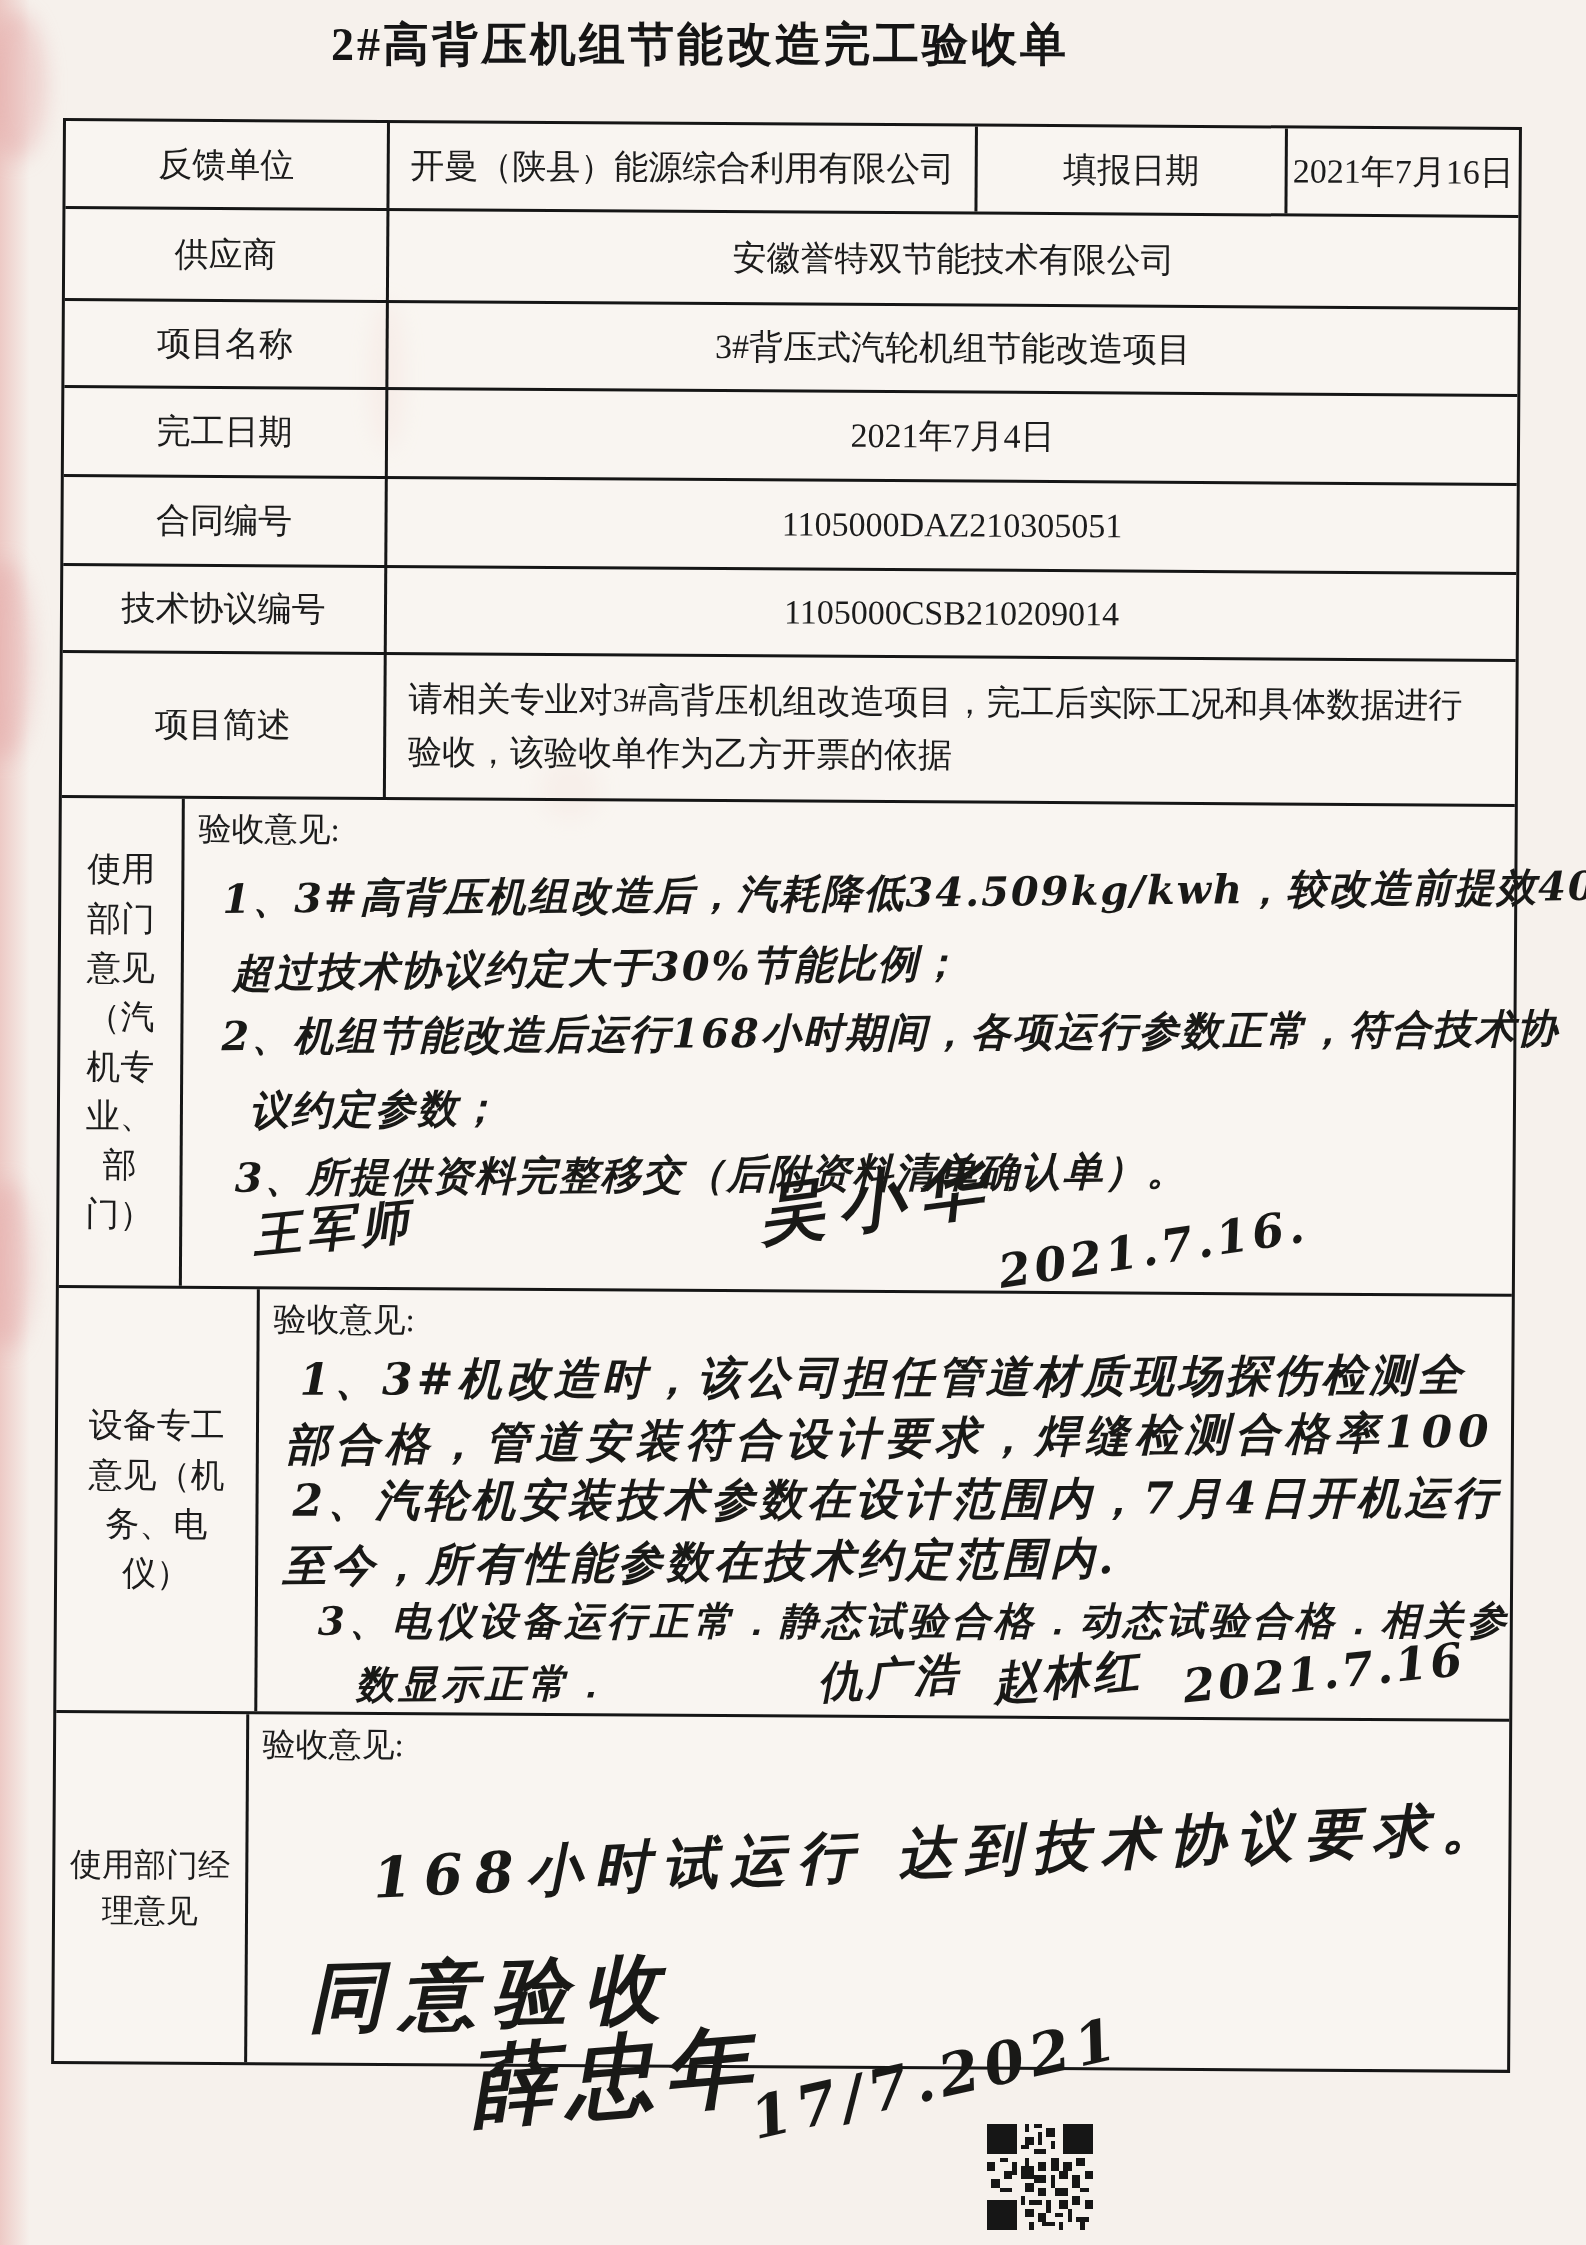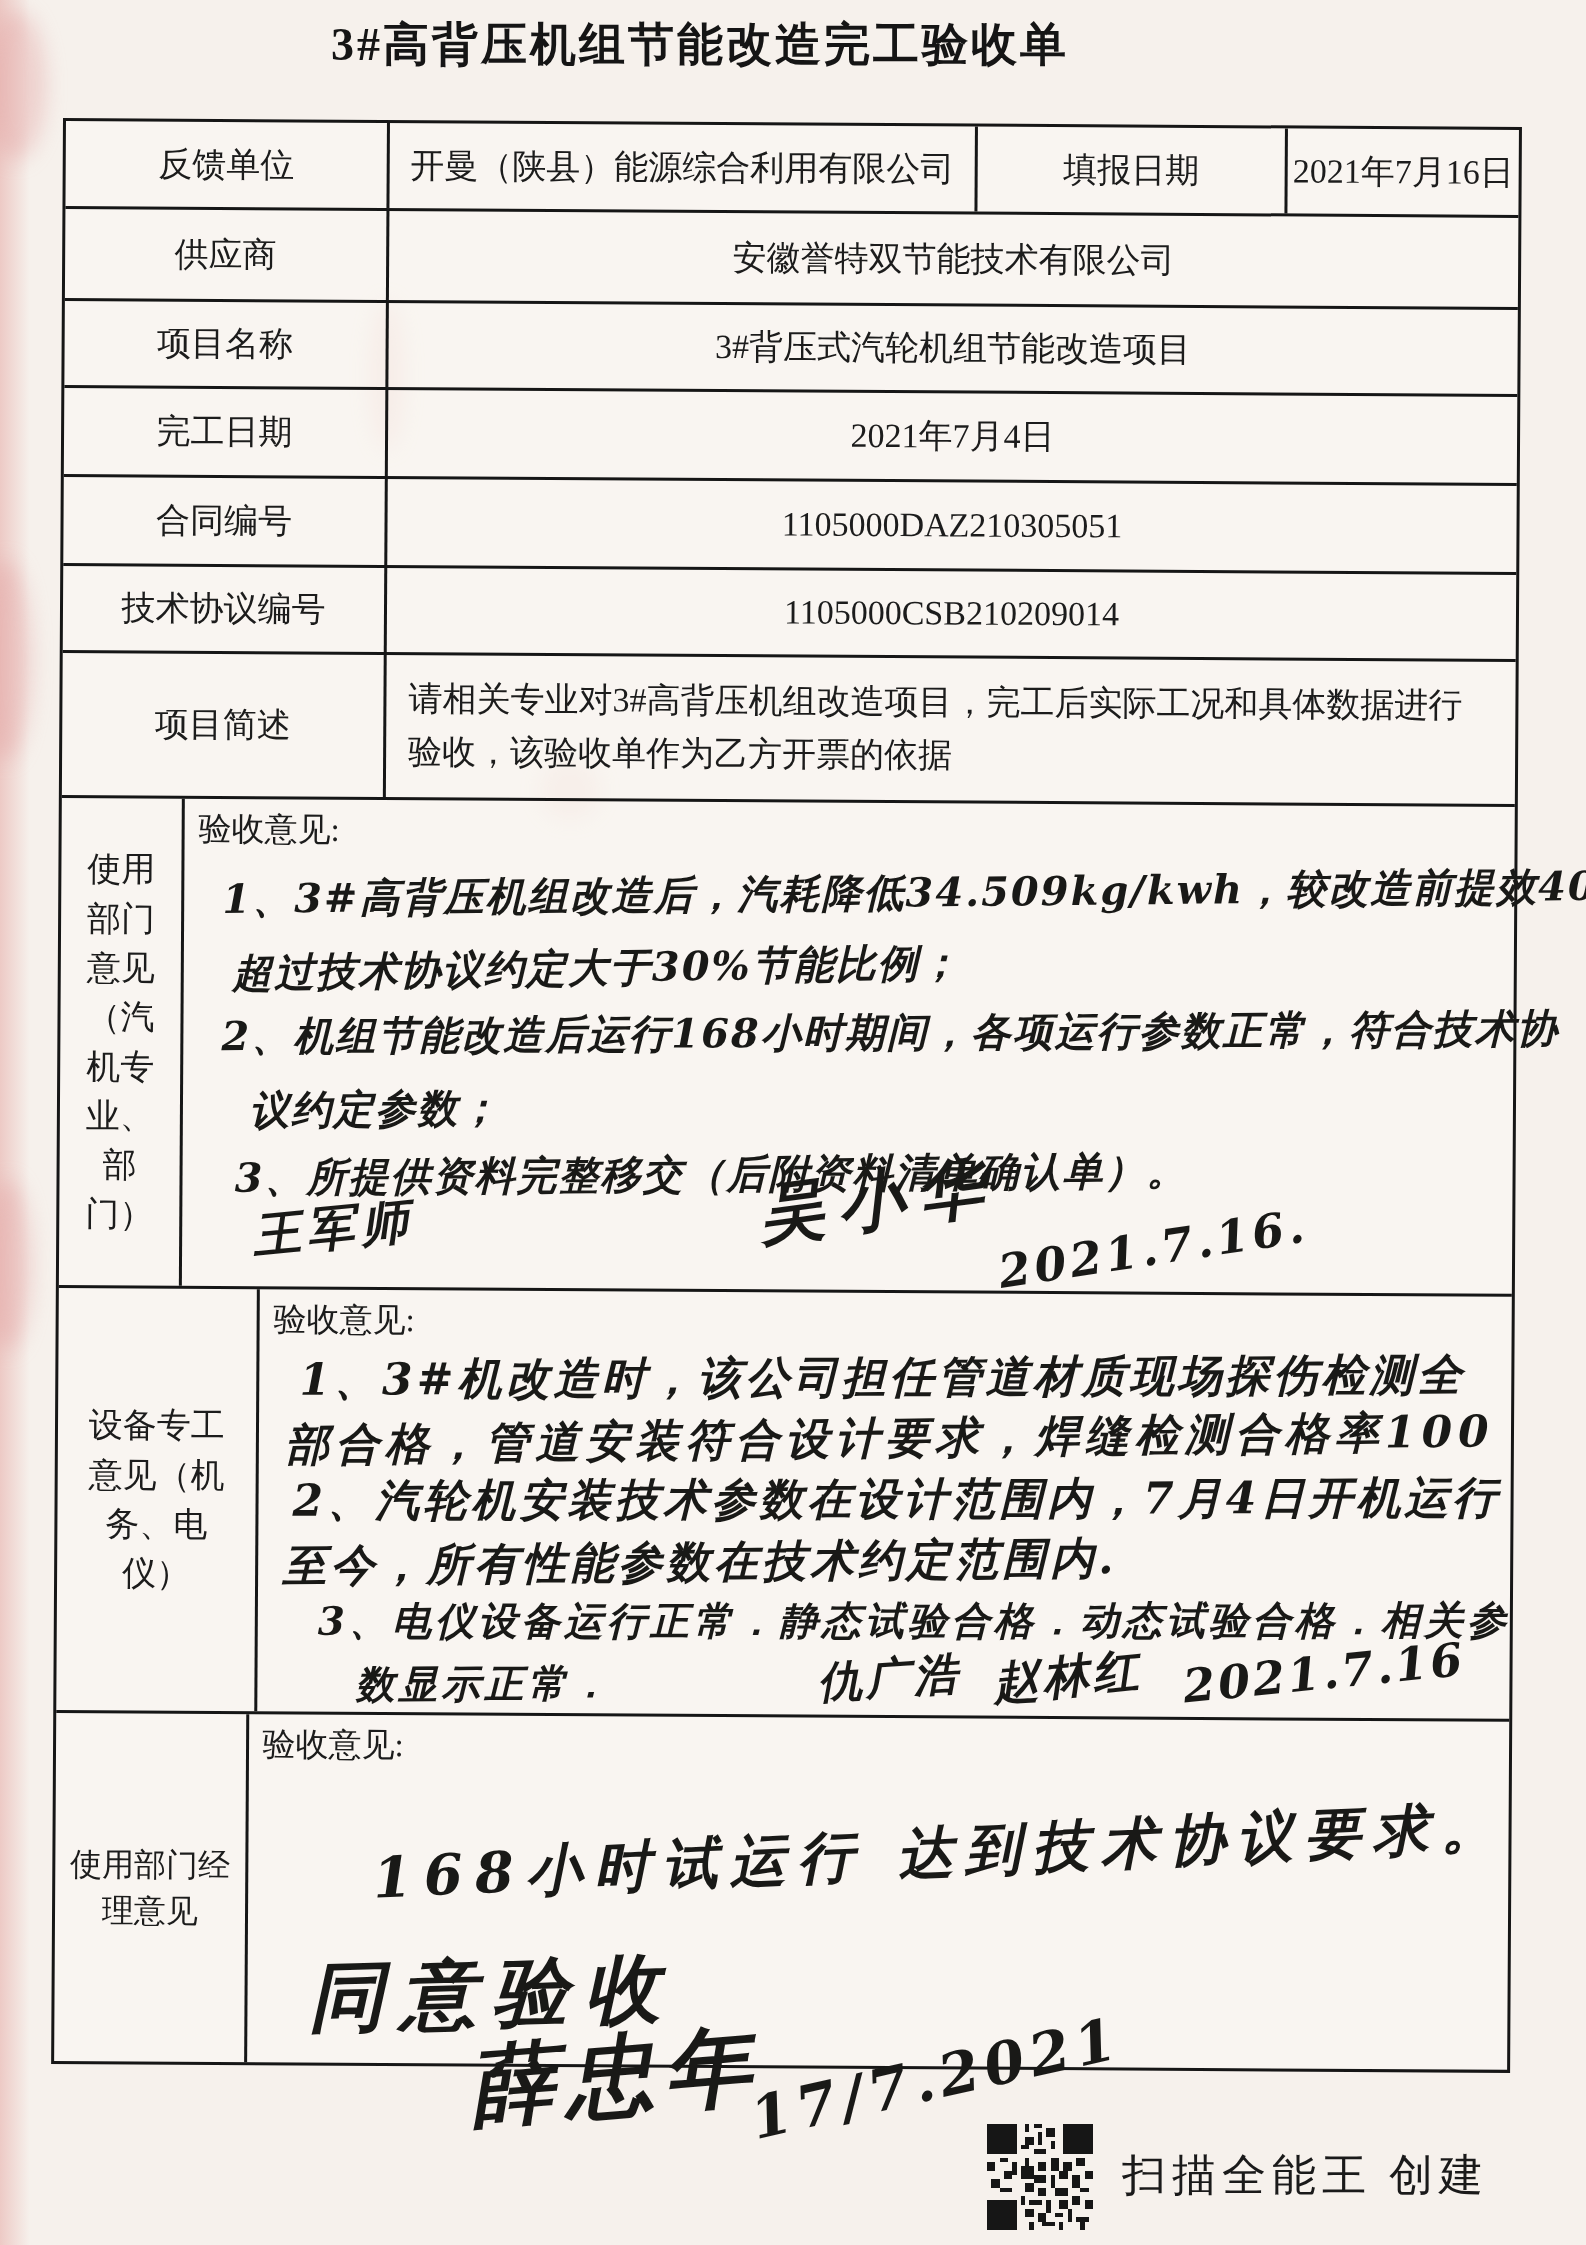--- a/index.html
+++ b/index.html
@@ -81,21 +81,21 @@
 
 <div class="page">
 
   <div class="tint-left"></div>
   <div class="blob b1"></div>
   <div class="blob b2"></div>
   <div class="blob b3"></div>
   <div class="blob b4"></div>
   <div class="blob b5"></div>
 
-  <div class="title">3#高背压机组节能改造完工验收单</div>
+  <div class="title">2#高背压机组节能改造完工验收单</div>
 
   <div class="form-table">
 
     <div class="row" style="height:88px;">
       <div class="cell cell-label">反馈单位</div>
       <div class="cell cell-val w1">开曼（陕县）能源综合利用有限公司</div>
       <div class="cell cell-mid">填报日期</div>
       <div class="cell cell-val">2021年7月16日</div>
     </div>
 
@@ -221,15 +221,14 @@
       <rect x="12" y="21" width="2" height="2"></rect>
         <rect x="16" y="21" width="2" height="1"></rect>
         <rect x="19" y="20" width="1" height="3"></rect>
       <rect x="21" y="22" width="3" height="1"></rect>
         <rect x="10" y="23" width="1" height="2"></rect>
         <rect x="13" y="23" width="3" height="1"></rect>
       <rect x="17" y="23" width="1" height="2"></rect>
         <rect x="22" y="23" width="1" height="2"></rect>
     </g>
   </svg>
-  <div class="scanner-label">扫描全能王 创建</div>
 
 </div>
 
 </body></html>

